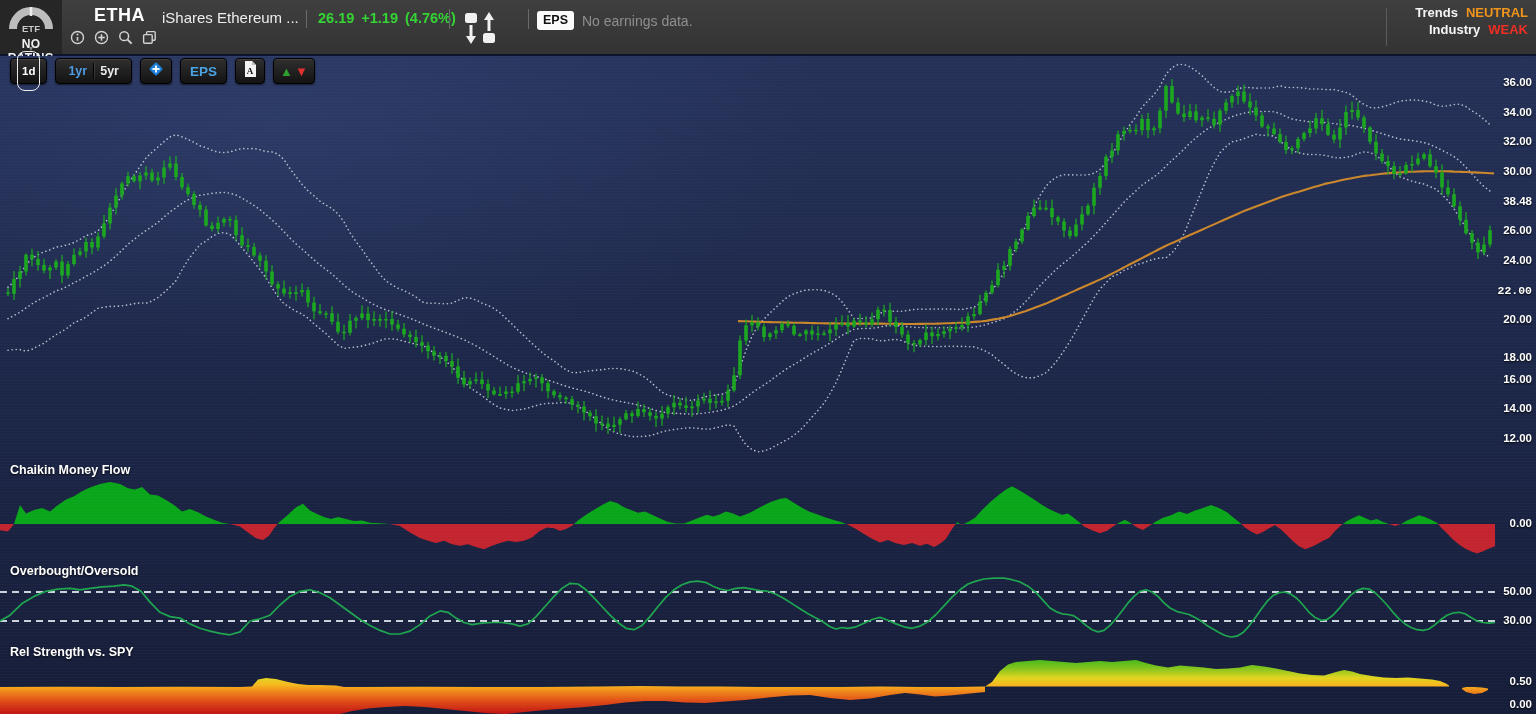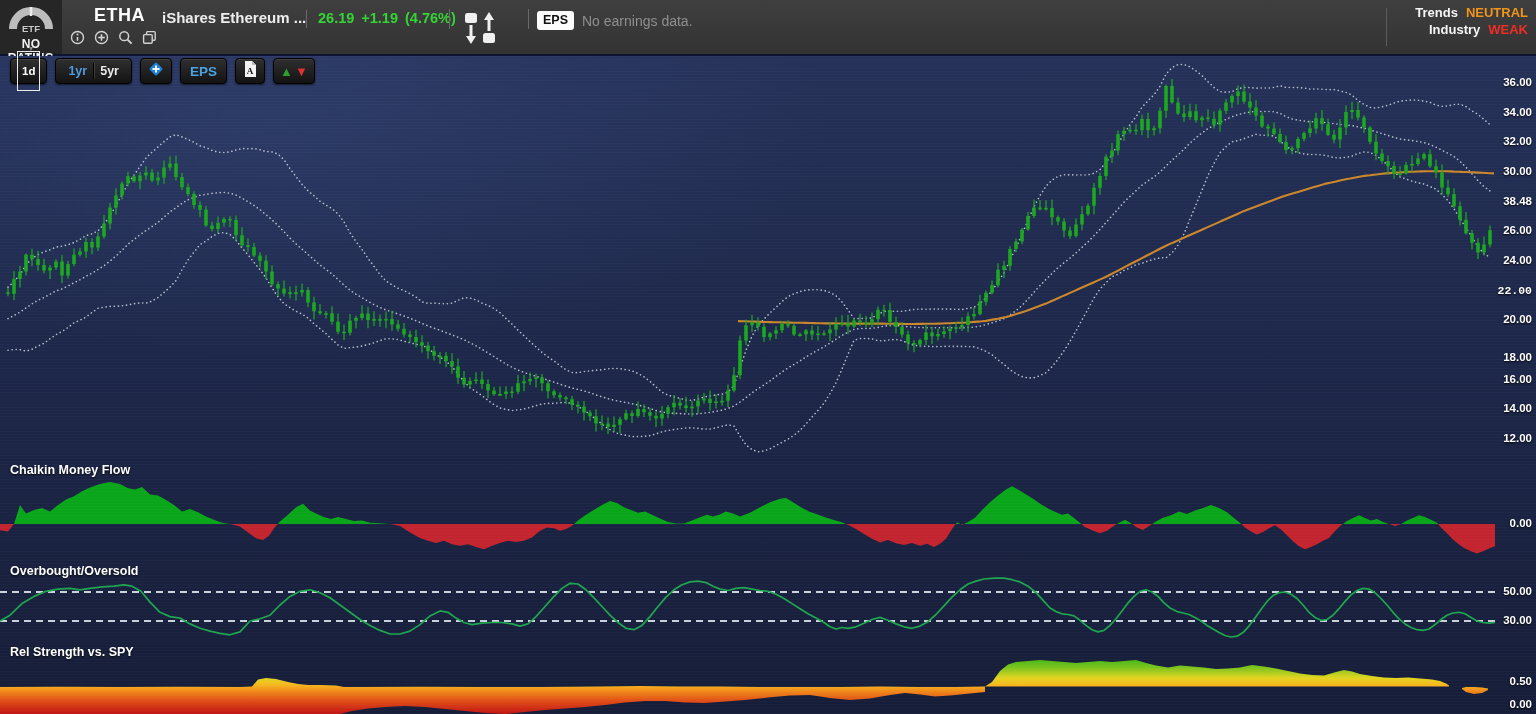--- a/index.html
+++ b/index.html
@@ -7,21 +7,21 @@
        font-family:"Liberation Sans",sans-serif;-webkit-font-smoothing:antialiased;}
   
   .header{position:absolute;top:0;left:0;width:1536px;height:56px;
           background:linear-gradient(#3f3f3f,#333333);border-bottom:2px solid #0c1430;box-sizing:border-box;}
   .badge{position:absolute;left:0;top:0;width:62px;height:54px;background:#262626;text-align:center;}
   .badge .norating{position:absolute;top:37px;left:0;width:62px;font-size:12px;font-weight:bold;color:#f2f2f2;letter-spacing:.2px;}
   .badge .ptr{position:absolute;top:45px;left:0;width:62px;font-size:7px;color:#8a8a8a;}
   .ticker{position:absolute;left:94px;top:5px;font-size:18px;font-weight:bold;color:#ffffff;letter-spacing:.5px;}
   .hicons{position:absolute;left:70px;top:30px;display:flex;gap:9px;}
   .hicons span{display:inline-block;width:15px;height:15px;}
-  .name{position:absolute;left:162px;top:9px;font-size:15px;font-weight:bold;color:#ededed;}
+  .name{position:absolute;left:162px;top:9px;font-size:15px;font-weight:normal;color:#ededed;}
   .vsep{position:absolute;width:1px;background:#6a6a6a;}
   .price{position:absolute;left:318px;top:10px;font-size:14.5px;font-weight:bold;color:#35d435;display:flex;gap:7px;}
   .cmpicon{position:absolute;left:462px;top:10px;}
   .epsbadge{position:absolute;left:537px;top:11px;background:#fbfbfb;color:#111;font-size:12.5px;
             font-weight:bold;padding:3px 6px;border-radius:3px;line-height:1;}
   .epsmsg{position:absolute;left:582px;top:13px;font-size:14px;color:#8f8f8f;}
   .trends{position:absolute;right:8px;top:4px;text-align:right;font-size:13px;font-weight:bold;line-height:17px;}
   .trends .lbl{color:#f5f5f5;margin-right:8px;}
   .trends .vneutral{color:#f0941c;}
   .trends .vweak{color:#ee2e24;}
@@ -35,21 +35,21 @@
   #chart-svg{position:absolute;top:0;left:0;}
   .ptitle{position:absolute;left:10px;font-size:12.5px;font-weight:bold;color:#ffffff;
           text-shadow:0 1px 2px rgba(0,0,0,.8);z-index:4;}
   .axislabel{position:absolute;left:1492px;width:40px;text-align:right;font-size:11.5px;font-weight:bold;
              color:#ffffff;text-shadow:0 1px 2px rgba(0,0,0,.9);z-index:4;}
   
   .toolbar{position:absolute;top:58px;left:10px;display:flex;gap:8px;z-index:5;}
   .tbtn{height:24px;display:flex;align-items:center;background:linear-gradient(#2f2f2f,#131313);
         border:1px solid #000;border-radius:4px;box-shadow:0 1px 2px rgba(0,0,0,.55), inset 0 1px 0 rgba(255,255,255,.09);
         padding:0 6px;cursor:pointer;}
-  .key1d{border:1.5px solid #ececec;border-radius:0;color:#fff;font-size:11.5px;font-weight:bold;padding:12px 4px;line-height:14px;}
+  .key1d{border:1.5px solid #ececec;border-radius:8px;color:#fff;font-size:11.5px;font-weight:bold;padding:12px 4px;line-height:14px;}
   .seg{font-size:12.5px;font-weight:bold;padding:0 6px;}
   .seg.blue{color:#4e9ae0;}
   .seg.white{color:#e9e9e9;}
   .segdiv{width:1px;height:16px;background:#000;box-shadow:1px 0 0 rgba(255,255,255,.12);}
   .epstb{color:#4aa3e2;font-size:13.5px;font-weight:bold;padding:0 3px;}
   .tri{font-size:13px;line-height:13px;}
   .tri .up{color:#2f9e2f;}
   .tri .dn{color:#e03030;margin-left:2px;}
 </style>
 </head>

